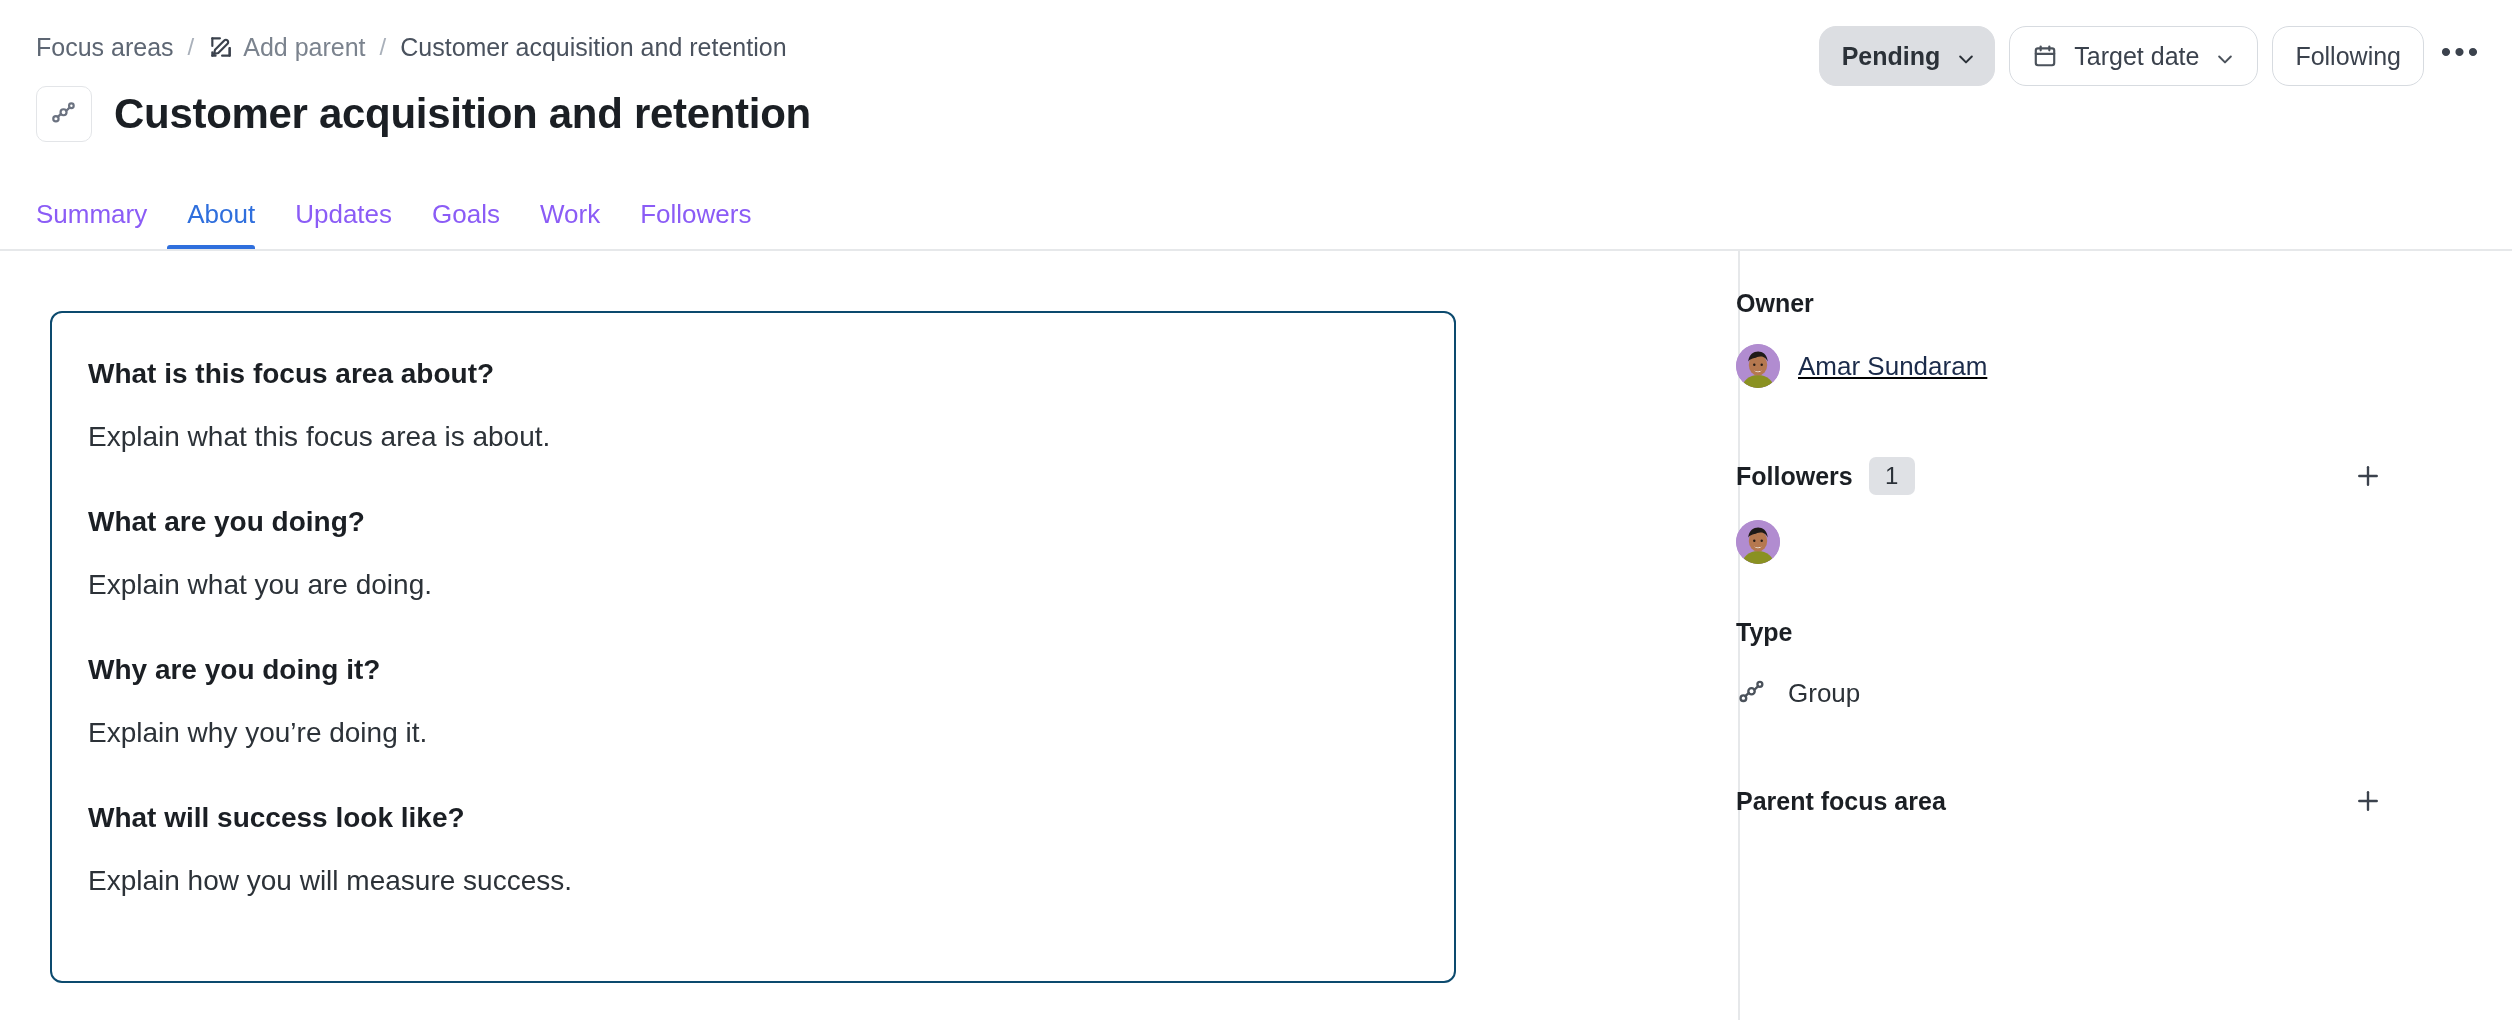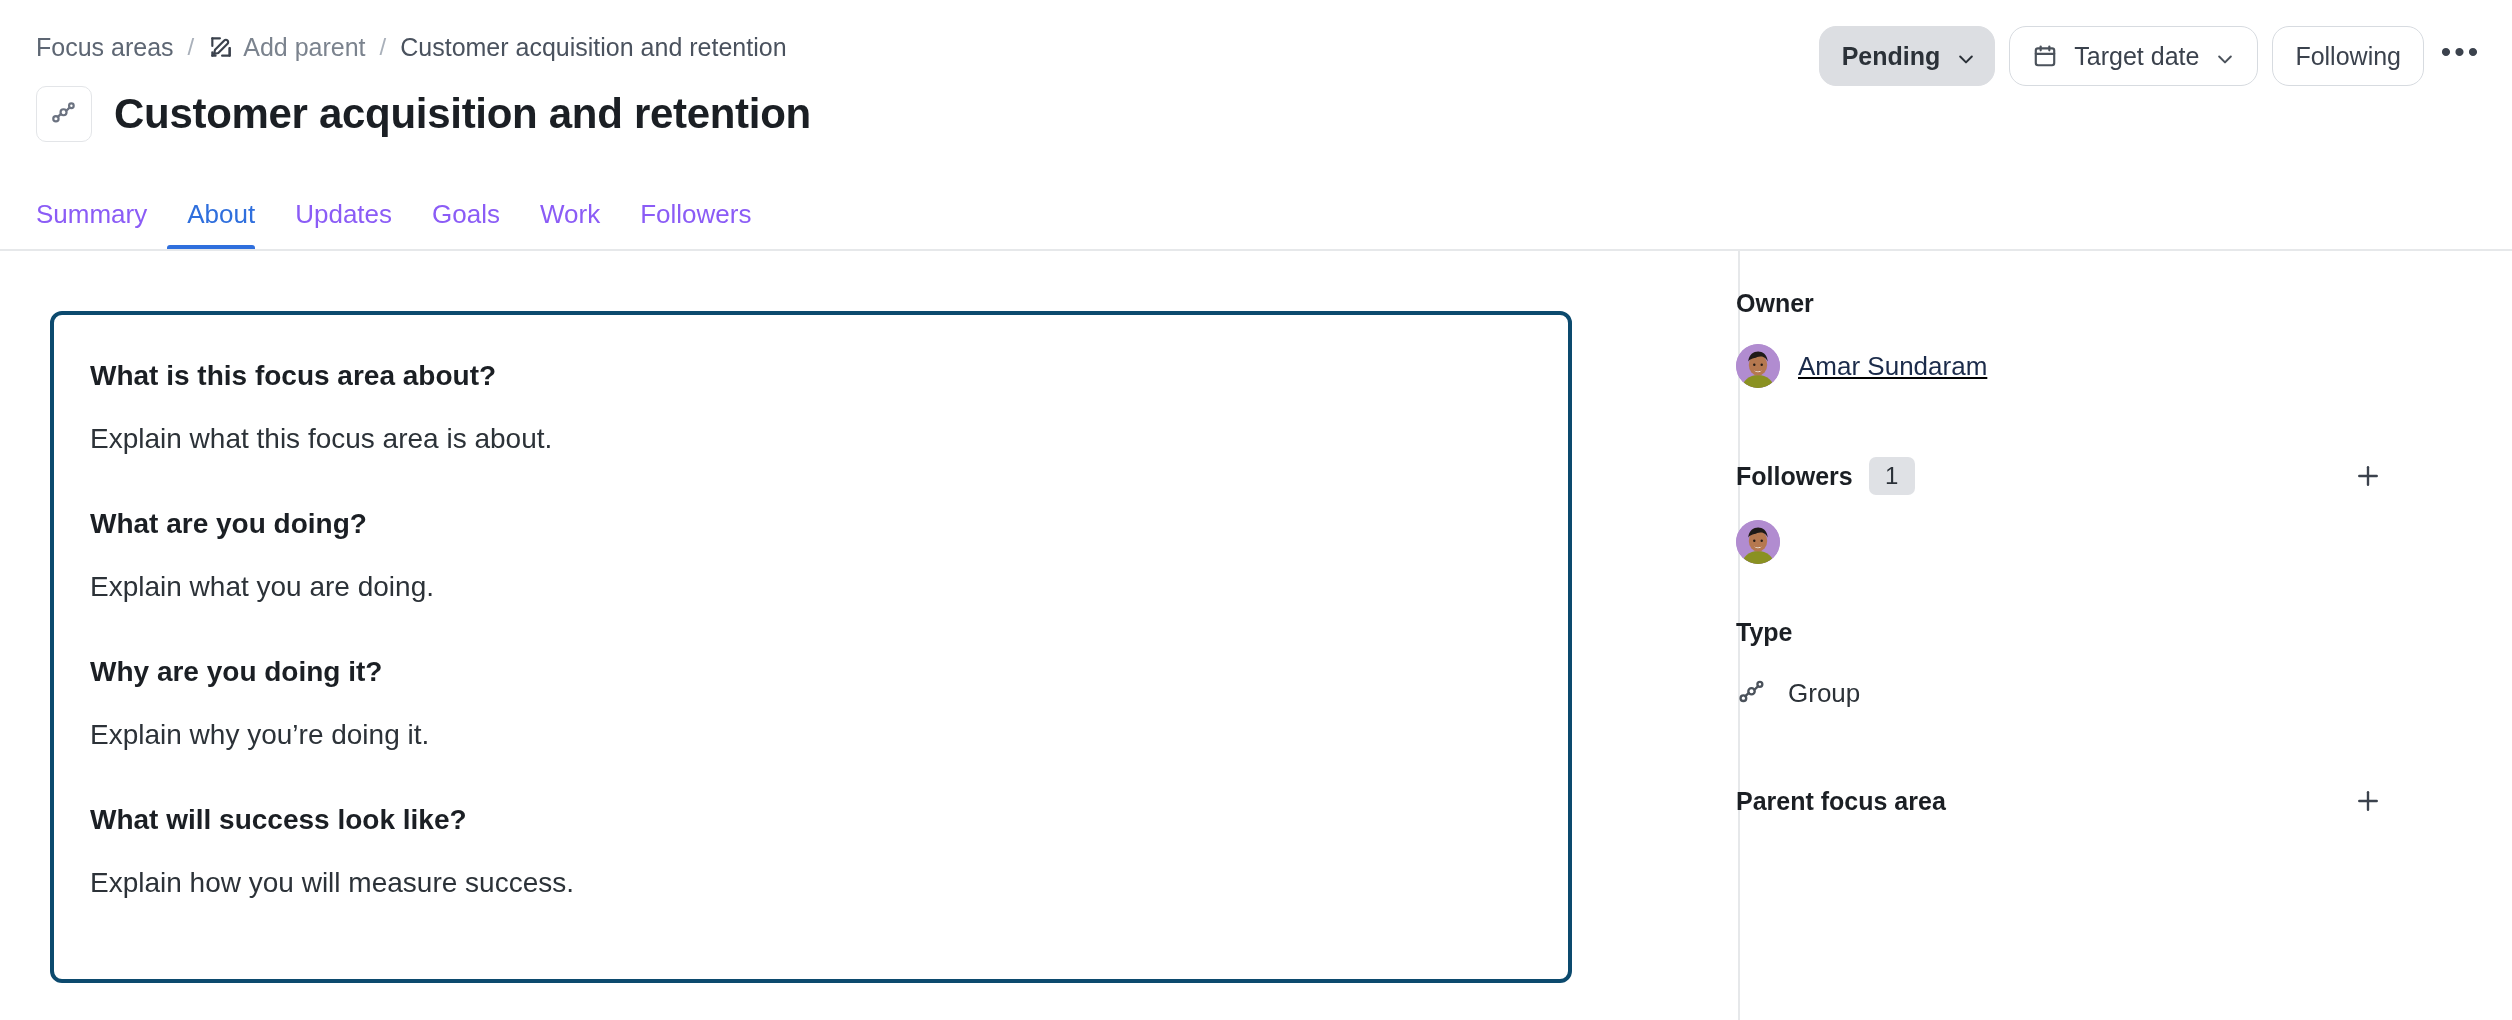--- a/index.html
+++ b/index.html
@@ -202,23 +202,23 @@
     width: 2px;
     height: 769px;
     background: #e6e8ea;
   }
 
   
   .about-card {
     position: absolute;
     left: 50px;
     top: 60px;
-    width: 1522px;
+    width: 1406px;
     height: 672px;
-    border: 4px solid #0c4a6e;
+    border: 2px solid #0c4a6e;
     border-radius: 12px;
     background: #ffffff;
     padding: 44px 36px 0 36px;
     overflow: hidden;
   }
   .q-heading {
     font-size: 28px;
     font-weight: 700;
     color: #1b1f24;
     margin-bottom: 28px;

